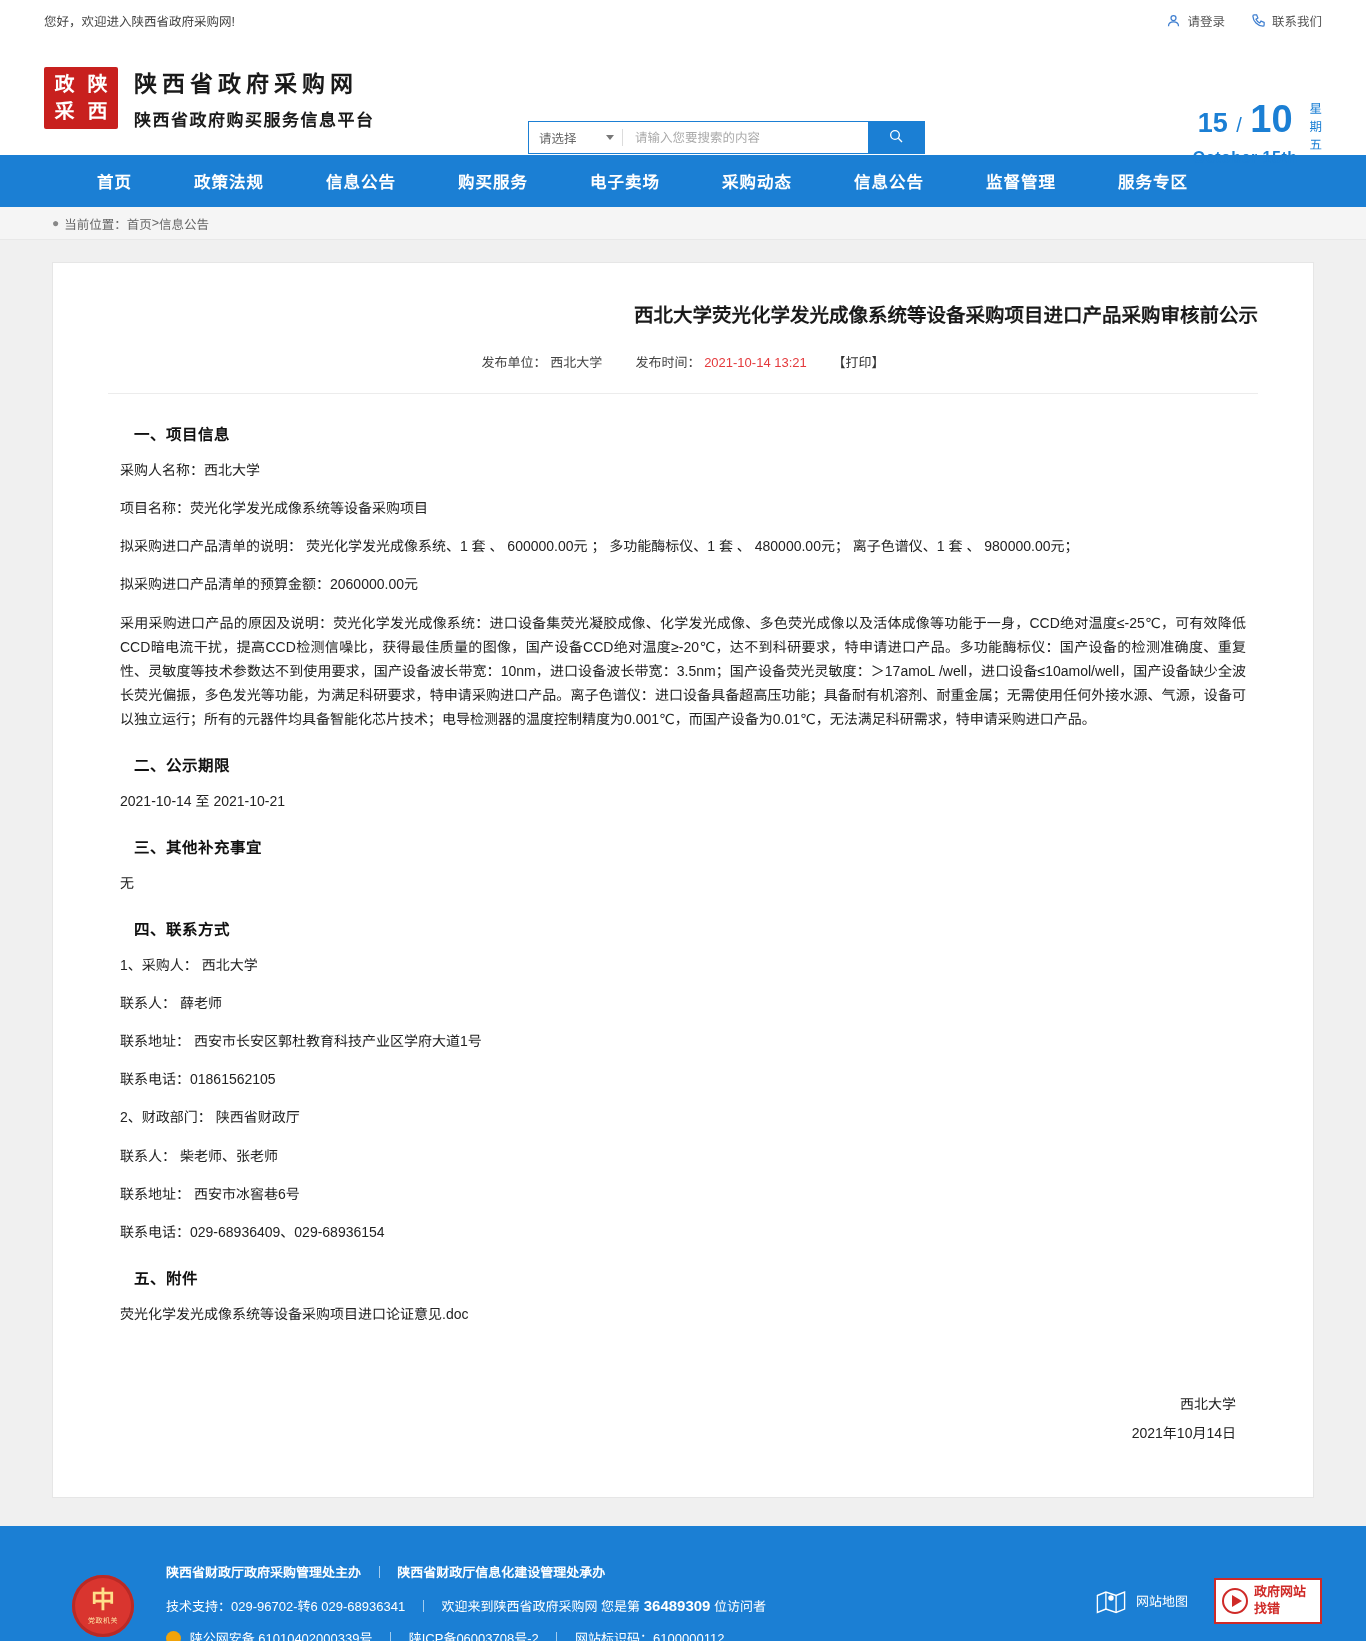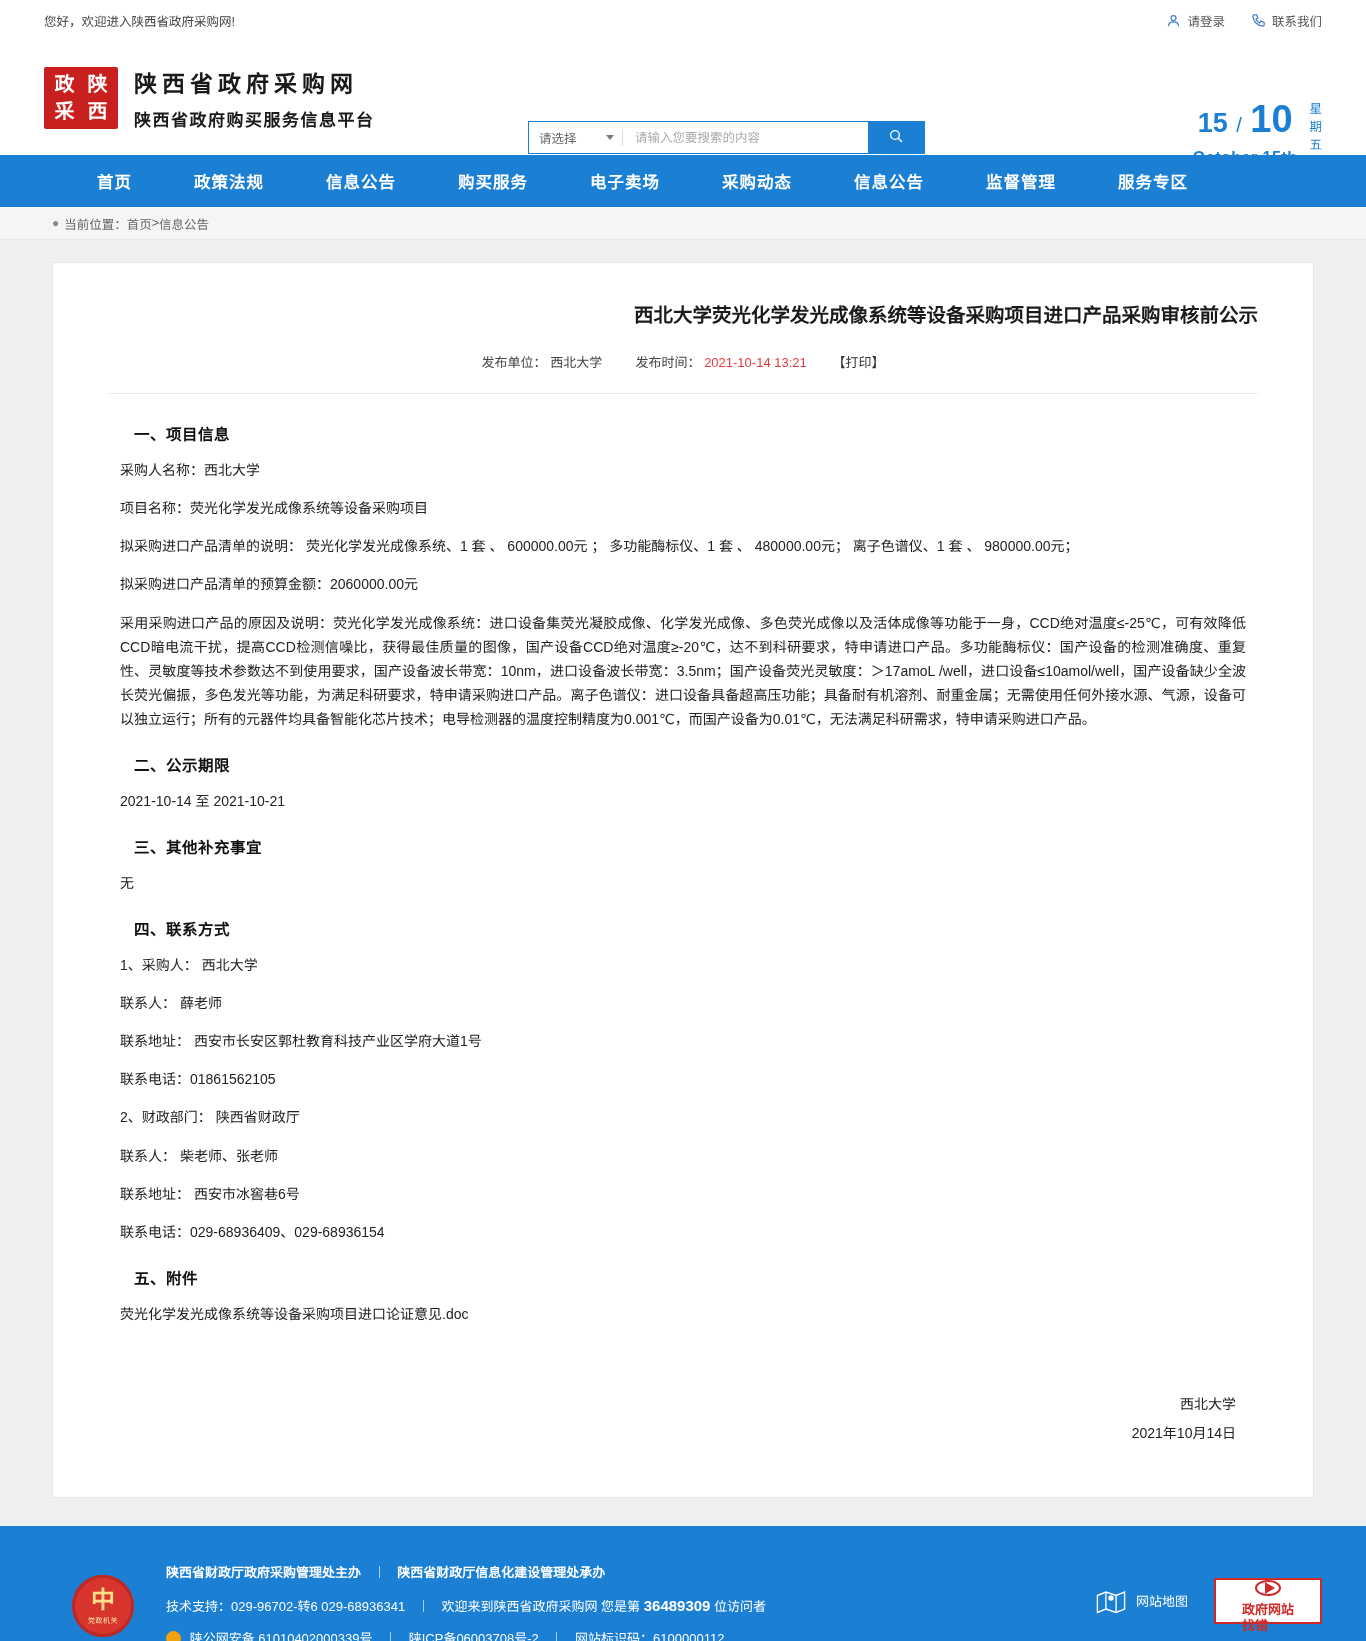--- a/index.html
+++ b/index.html
@@ -261,21 +261,20 @@
   .sitemap { display:flex; align-items:center; gap: 8px; font-size: 13px; color:#fff; cursor:pointer;}
   .map-ico { width: 34px; height: 28px; }
   .gov-box {
     width: 108px; height: 46px;
     background: #fff;
     border: 2px solid #cf2a27;
     display: flex; align-items: center;
     gap: 6px;
     padding: 0 6px;
     cursor: pointer;
-    flex-direction: column;
   }
   .gov-box .circ {
     width: 26px; height: 26px; border-radius: 50%;
     border: 2px solid #cf2a27;
     display:flex; align-items:center; justify-content:center;
   }
   .gov-box .circ i {
     display:block; width: 0; height: 0;
     border-top: 6px solid transparent;
     border-bottom: 6px solid transparent;

